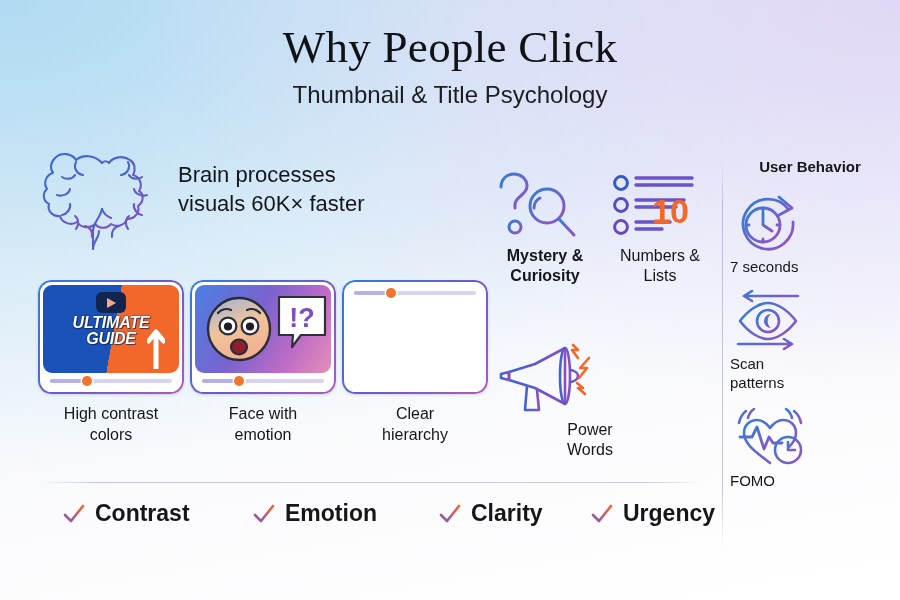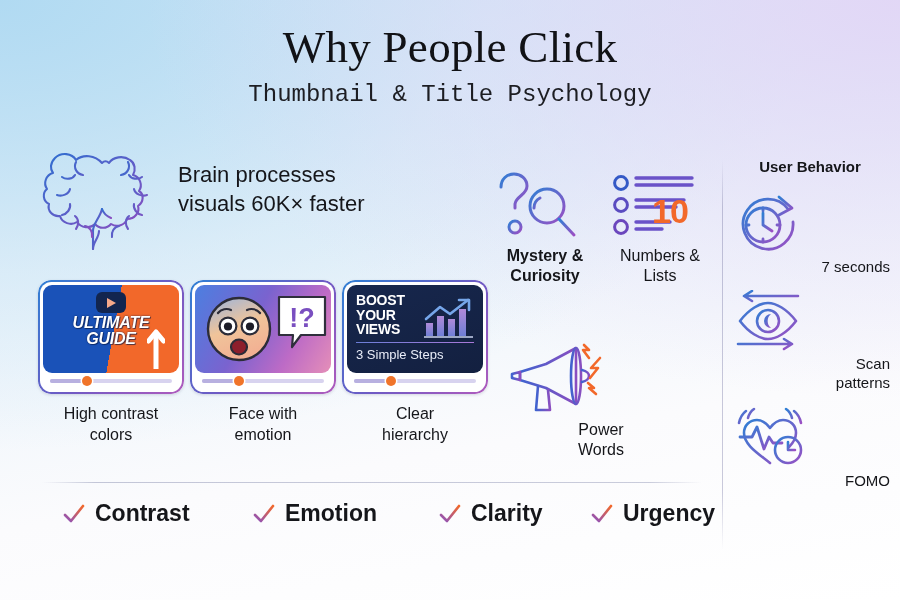--- a/index.html
+++ b/index.html
@@ -16,21 +16,21 @@
       linear-gradient(170deg, #cfe6f6 0%, #eef5fb 45%, #fbfbfd 70%, #ffffff 100%);
   }
   
   .hdr{ position:absolute; left:0; top:24px; width:900px; text-align:center; }
   .title{
     font-family:"Liberation Serif", serif;
     font-size:45px; font-weight:400; letter-spacing:.3px;
     color:#111216; line-height:1.05; margin:0;
   }
   .subtitle{
-    font-family:Liberation Mono, monospace;
+    font-family:Liberation Sans, sans-serif;
     font-size:24px; font-weight:400; color:#1c1d22;
     margin:10px 0 0 0;
   }
   
   .brainrow{ position:absolute; left:42px; top:150px; width:400px; height:105px; }
   .brainrow .ic{ position:absolute; left:0; top:0; }
   .brain-txt{
     position:absolute; left:136px; top:10px; width:270px;
     font-size:22px; line-height:1.32; font-weight:400; color:#15161a;
   }
@@ -88,27 +88,27 @@
   .boost span{ display:block; }
   .bline{ position:absolute; left:9px; right:9px; top:57px; height:1.4px;
           background:linear-gradient(90deg,#6b7ed8,#a978d8); }
   .bsub{ position:absolute; left:9px; top:62px; font-size:13px; color:#e9edf8; }
   
   .mid{ position:absolute; left:490px; top:168px; width:220px; height:290px; }
   .midcell{ position:absolute; text-align:center; }
   .midlabel{ font-size:16px; line-height:1.28; color:#15161a; margin-top:4px; }
   .m1{ left:0; top:0; width:110px;font-weight:bold; }
   .m2{ left:118px; top:0; width:104px; }
-  .m3{ left:18px; top:170px; width:186px; }
+  .m3{ left:7px; top:170px; width:186px; }
   
   .vline{ position:absolute; left:722px; top:160px; width:1.3px; height:390px;
           background:linear-gradient(180deg,rgba(150,150,185,.0) 0%,rgba(150,150,185,.55) 12%,rgba(150,150,185,.5) 85%,rgba(150,150,185,0) 100%); }
   .right{ position:absolute; left:730px; top:158px; width:160px; }
   .rhead{ text-align:center; font-size:15px; font-weight:700; color:#15161a; }
-  .rcell{ text-align:right; margin-top:14px; }
+  .rcell{ text-align:left; margin-top:14px; }
   .rlabel{ font-size:15px; line-height:1.28; color:#15161a; margin-top:2px; }
   
   .hline{ position:absolute; left:42px; top:482px; width:660px; height:1.3px;
           background:linear-gradient(90deg,rgba(150,155,185,0) 0%,rgba(150,155,185,.55) 8%,rgba(150,155,185,.5) 92%,rgba(150,155,185,0) 100%); }
   .checks{ position:absolute; left:42px; top:500px; width:660px; height:50px;font-weight:bold; }
   .chk{ position:absolute; top:0; display:flex; align-items:center; gap:9px;
         font-size:23px; color:#15161a; }
   .k1{left:20px} .k2{left:210px} .k3{left:396px} .k4{left:548px}
   svg{ display:block; }
 </style>
@@ -206,38 +206,20 @@
           <text x="27" y="34" text-anchor="middle" font-family="Liberation Sans, sans-serif" font-size="27" font-weight="700" fill="#7a4fc0">!?</text>
         </svg>
       </div>
       <div class="pbar">
         <i></i>
         <span class="pdot"></span>
       </div>
     </div>
 
     <div class="card c3">
-      <div class="screen scr3">
-        <div class="boost">
-          <span>BOOST</span>
-          <span>YOUR</span>
-          <span>VIEWS</span>
-        </div>
-        <svg style="position:absolute;left:76px;top:12px" width="54" height="44" viewBox="0 0 54 44">
-          <rect x="3" y="26" width="7" height="13" fill="url(#gBar)"></rect>
-          <rect x="14" y="19" width="7" height="20" fill="url(#gBar)"></rect>
-          <rect x="25" y="22" width="7" height="17" fill="url(#gBar)"></rect>
-          <rect x="36" y="12" width="7" height="27" fill="url(#gBar)"></rect>
-          <path d="M3 22 L17 10 L27 17 L45 3" fill="none" stroke="#76a6ea" stroke-width="2.6" stroke-linecap="round" stroke-linejoin="round"></path>
-          <path d="M36 3 H46 V13" fill="none" stroke="#76a6ea" stroke-width="2.6" stroke-linecap="round" stroke-linejoin="round"></path>
-          <path d="M1 40 H50" stroke="#cbd6f0" stroke-width="1.6"></path>
-        </svg>
-        <div class="bline"></div>
-        <div class="bsub">3 Simple Steps</div>
-      </div>
       <div class="pbar">
         <i></i>
         <span class="pdot"></span>
       </div>
     </div>
   </div>
 
   <div class="caps">
     <div class="cap p1">
       <span>High contrast</span><br>

